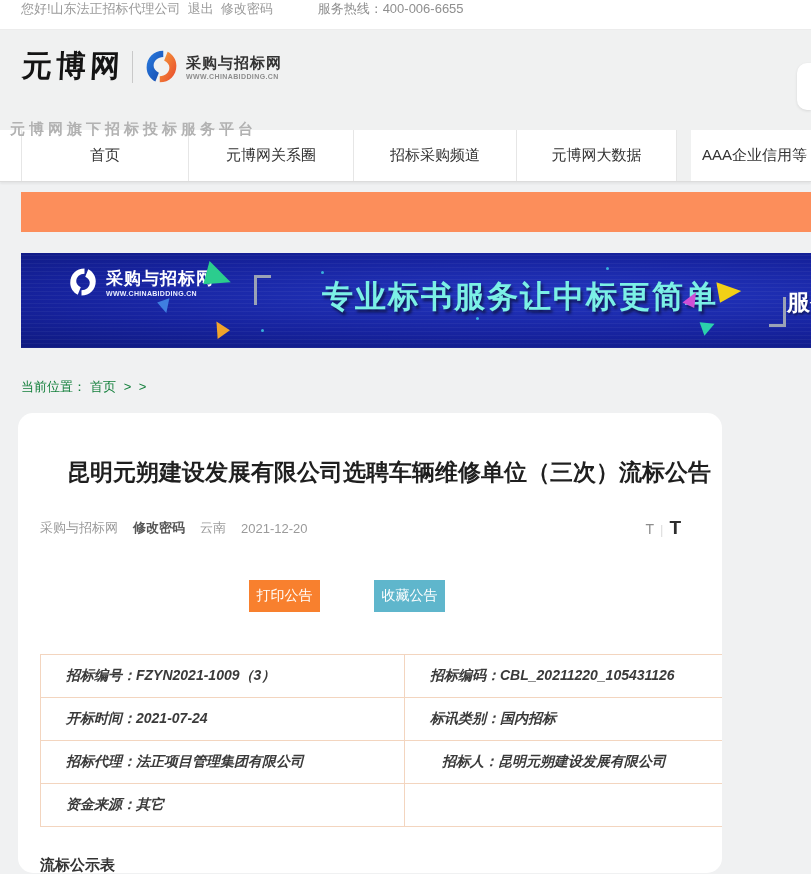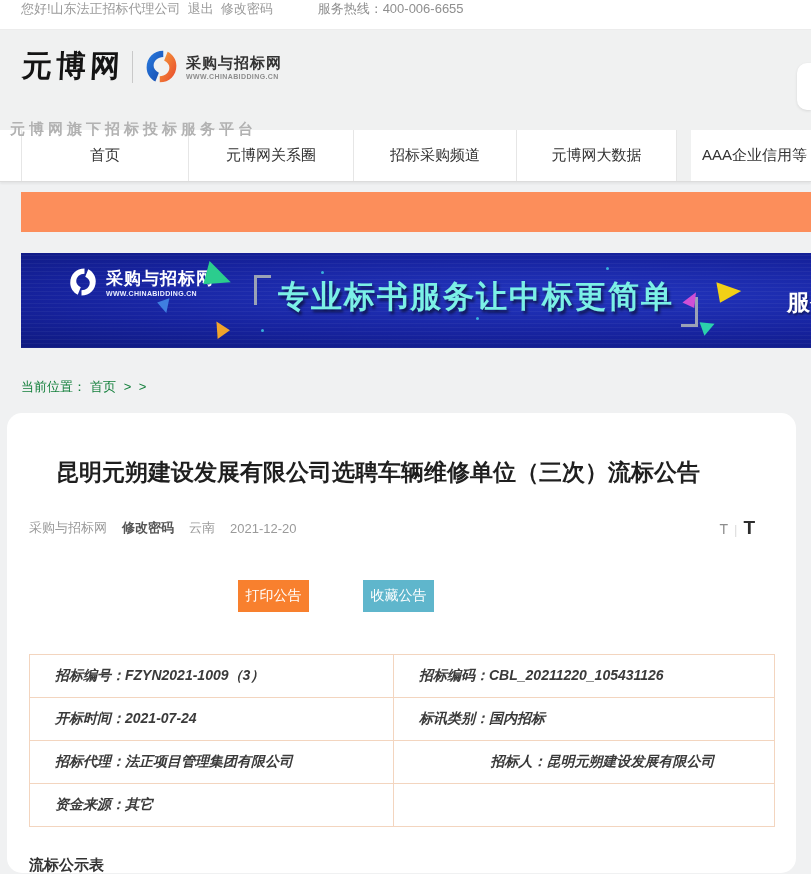--- a/index.html
+++ b/index.html
@@ -52,21 +52,21 @@
             cursor:pointer;
             background-image:
               repeating-linear-gradient(0deg, rgba(255,255,255,.045) 0 1px, transparent 1px 4px),
               radial-gradient(ellipse at 45% 45%, #2336c0 0%, #16229d 55%, #0d1778 100%);
             background-color:#1b2aab; }
   .banner-logo { position:absolute; left:47px; top:14px; display:flex; align-items:center; }
   .banner-logo .logo-mark { width:30px; height:30px; }
   .banner-site { margin-left:8px; }
   .banner-site-name { font-size:17px; font-weight:700; color:#fff; letter-spacing:1px; }
   .banner-site-url { font-size:7px; font-weight:700; color:#e8ecff; letter-spacing:.3px; }
-  .slogan-wrap { position:absolute; left:233px; top:22px; display:flex; }
+  .slogan-wrap { position:absolute; left:233px; top:22px; display:flex;gap:44px; }
   .corner-tl { width:17px; height:30px; border-left:3px solid #9aa2b6; border-top:3px solid #9aa2b6;
                margin-right:7px; }
   .corner-br { width:17px; height:30px; border-right:3px solid #9aa2b6; border-bottom:3px solid #9aa2b6;
                margin-left:7px; margin-top:22px; }
   .slogan { font-size:31px; font-weight:900; color:#7bf0e6; letter-spacing:2px; line-height:44px;
             text-shadow:2px 3px 3px rgba(0,0,0,.55); white-space:nowrap; }
   .banner-right-text { position:absolute; left:766px; top:34px; color:#fff; font-weight:900;
                        font-size:23px; white-space:nowrap; text-shadow:1px 2px 2px rgba(0,0,0,.4); }
   .tri { position:absolute; width:0; height:0; }
   .tri-green  { left:186px; top:10px;  border-left:15px solid transparent; border-right:9px solid transparent; border-bottom:26px solid #2bcd8e; transform:rotate(105deg); }
@@ -76,21 +76,21 @@
   .tri-yellow { left:698px; top:26px;  border-left:13px solid transparent; border-right:8px solid transparent; border-bottom:23px solid #f2d117; transform:rotate(80deg); }
   .tri-teal   { left:678px; top:70px;  border-left:9px solid transparent;  border-right:6px solid transparent; border-bottom:13px solid #2bd0ac; transform:rotate(185deg); }
   .dot { position:absolute; width:3px; height:3px; border-radius:50%; background:#3fd2e8; opacity:.8; }
 
   
   .breadcrumb { margin:30px 0 0 21px; font-size:13px; color:#15803d; }
   .breadcrumb span { margin-right:4px; }
   .breadcrumb .home { cursor:pointer; }
 
   
-  .card { margin:17px 0 0 7px; width:789px; height:460px; background:#fff; overflow:hidden;border-radius:15px; }
+  .card { margin:17px 0 0 18px; width:704px; height:460px; background:#fff; overflow:hidden;border-radius:15px; }
   .card-inner { padding:44px 21px 0 22px; }
   .title { font-size:23px; font-weight:700; color:#1f1f1f; margin-left:27px; line-height:30px;
            white-space:nowrap; }
   .meta-row { margin-top:30px; display:flex; align-items:center; font-size:13px; }
   .meta-source { color:#9a9a9a; }
   .meta-cat { color:#555; font-weight:700; margin-left:15px; }
   .meta-region { color:#9a9a9a; margin-left:15px; }
   .meta-date { color:#9a9a9a; margin-left:15px; }
   .font-controls { margin-left:auto; margin-right:20px; display:flex; align-items:baseline; }
   .t-small { font-size:14px; color:#8d8d8d; cursor:pointer; }
@@ -99,21 +99,21 @@
   .actions { margin-top:41px; display:flex; }
   .btn { width:71px; height:32px; border:none; color:#fff; font-size:14px; cursor:pointer;
          font-family:inherit; }
   .btn-print { margin-left:209px; background:#f8802e; }
   .btn-fav { margin-left:54px; background:#5fb6cc; }
 
   .info-table { margin-top:42px; width:745px; border-collapse:collapse; table-layout:fixed;font-style:italic; }
   .info-table td { border:1px solid #f3d5bf; height:43px; font-size:14px; font-weight:700;
                    color:#3a3a3a; padding-left:25px; vertical-align:middle; }
   .info-table col.c1 { width:364px; } .info-table col.c2 { width:381px; }
-  .info-table td.indent { padding-left:37px;text-align:center; }
+  .info-table td.indent { padding-left:37px; }
 
   .section-title { margin-top:29px; font-size:15px; font-weight:700; color:#333; }
 </style>
 </head>
 <body>
 
 <div class="topbar">
   <span>您好!山东法正招标代理公司</span>
   <span class="link">退出</span>
   <span class="link">修改密码</span>

